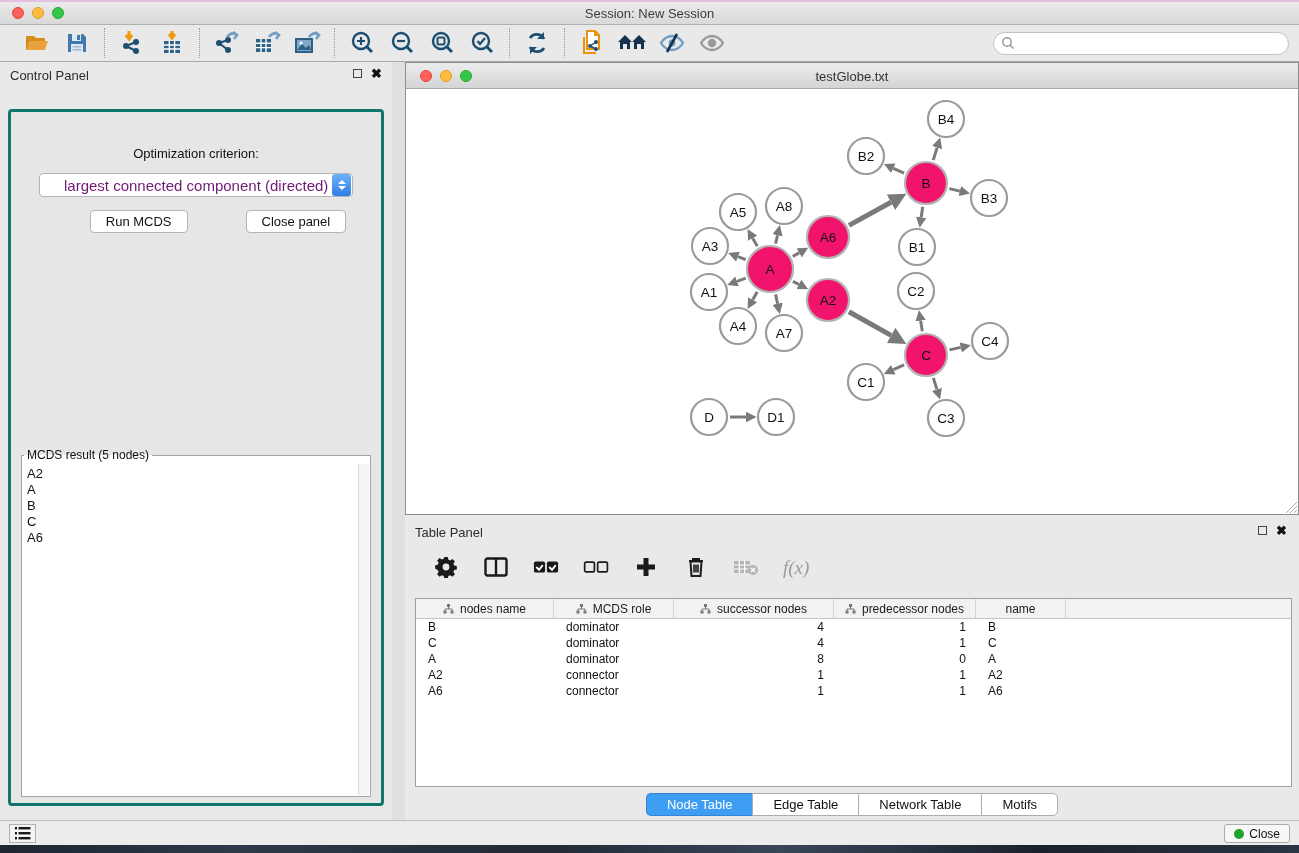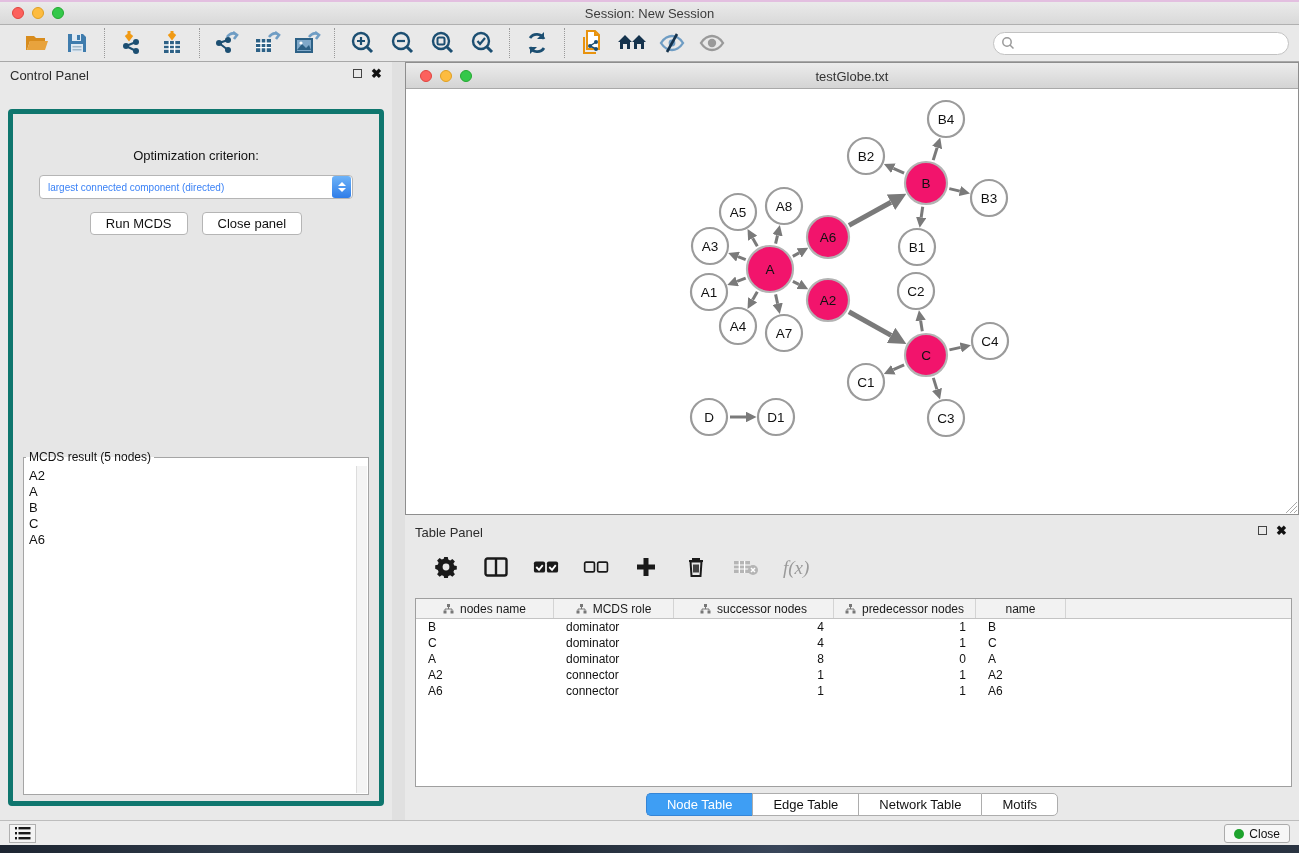--- a/index.html
+++ b/index.html
@@ -43,34 +43,34 @@
   .close-x { font-size:13px; font-weight:bold; color:#111; line-height:11px; cursor:pointer; }
 
   .seg-tabs { position:relative; z-index:3; display:flex; justify-content:center; margin-top:6px; }
   .seg { background:#fff; border:1px solid #adadad; border-right:none; font-size:13px; color:#111;
     padding:3px 14px; cursor:pointer; }
   .seg:first-child { border-radius:5px 0 0 5px; }
   .seg:last-child { border-radius:0 5px 5px 0; border-right:1px solid #adadad; }
   .seg.active { background:#3e9ef4; border-color:#3585d6; color:#fff; }
 
   .tab-content { position:absolute; left:8px; right:8px; top:47px; bottom:14px;
-    background:#e6e6e6; border:5px solid #0f766e; border-radius:4px; }
+    background:#e6e6e6; border:3px solid #0f766e; border-radius:4px; }
   .opt-label { text-align:center; margin-top:34px; font-size:13px; color:#111; }
   .combo { width:314px; height:24px; margin:12px auto 0; background:#fff; border:1px solid #b5b5b5;
     border-radius:4px; display:flex; align-items:center; position:relative; cursor:pointer; }
-  .combo .combo-text { font-size:10px; color:#3b82f6; padding-left:8px; flex:1; white-space:nowrap; overflow:hidden; }
+  .combo .combo-text { font-size:15px; color:#701a75; padding-left:24px; flex:1; white-space:nowrap; overflow:hidden; }
   .combo .stepper { width:19px; height:22px; margin:0 1px; border-radius:3px;
     background:linear-gradient(#6db3f8,#2f7de8); display:flex; flex-direction:column;
     align-items:center; justify-content:center; gap:2px; }
   .combo .stepper i { width:0; height:0; border-left:4px solid transparent; border-right:4px solid transparent; }
   .combo .stepper i.up { border-bottom:4px solid #fff; }
   .combo .stepper i.down { border-top:4px solid #fff; }
   .btn-row { display:flex; justify-content:center; gap:14px; margin-top:13px; }
   .mac-btn { background:#fff; border:1px solid #b5b5b5; border-radius:4px; font-size:13px;
-    color:#111; padding:3px 15px; cursor:pointer; font-family:"Liberation Sans",sans-serif; }
+    color:#111; padding:3px 15px; cursor:pointer; font-family:"Liberation Sans",sans-serif;margin-left:44px; }
 
   fieldset.result-box { position:absolute; left:10px; right:10px; bottom:6px; top:336px;
     border:1px solid #a5a5a5; background:#fff; padding:0; }
   fieldset.result-box legend { font-size:12px; color:#111; margin-left:2px; padding:0 3px; background:transparent; }
   .result-list { position:absolute; left:1px; right:13px; top:2px; bottom:1px; background:#fff;
     font-size:13px; color:#111; padding:2px 4px; overflow:hidden; }
   .result-list div { line-height:16px; }
   .result-scroll { position:absolute; right:1px; top:2px; bottom:1px; width:11px;
     background:#f4f4f4; border-left:1px solid #ddd; }
 

